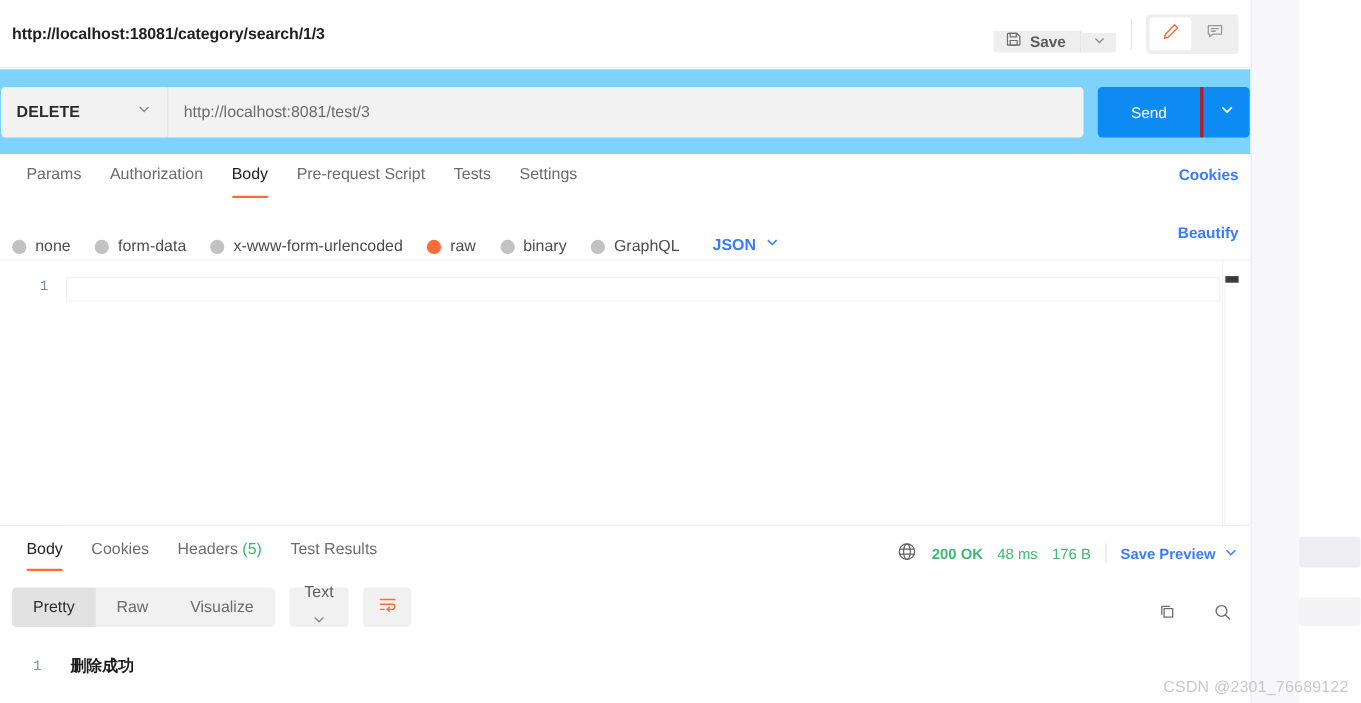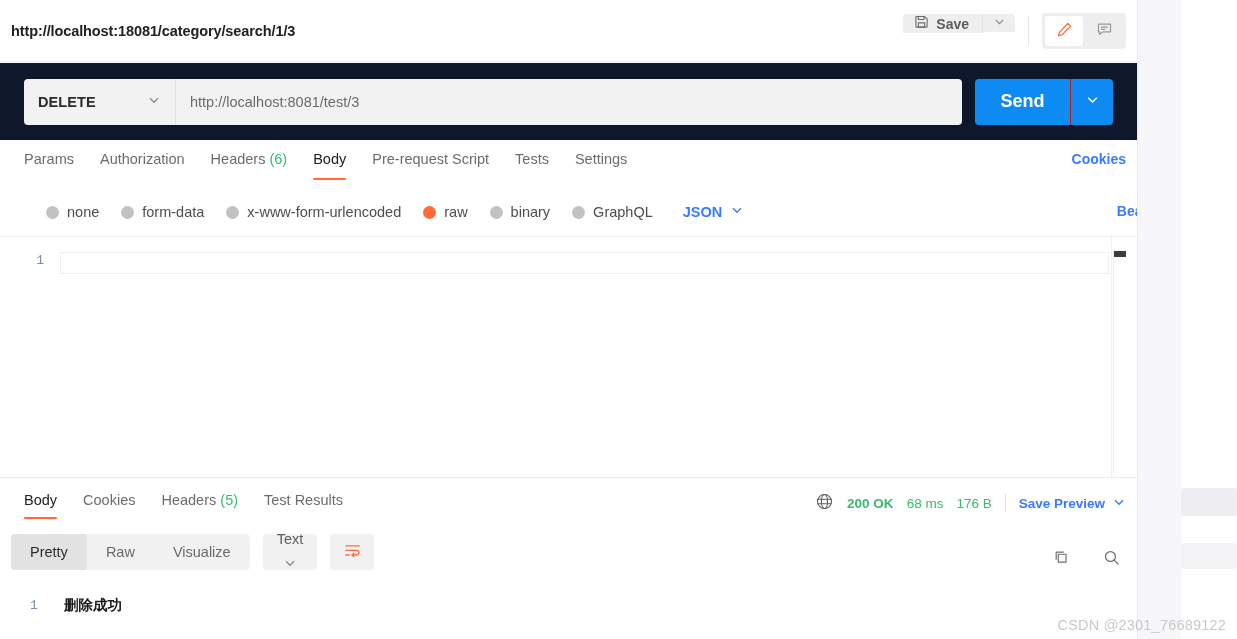--- a/index.html
+++ b/index.html
@@ -58,21 +58,21 @@
     color: #212121;
     letter-spacing: -0.1px;
     white-space: nowrap;
   }
   .topbar-right {
     position: absolute; right: 11px; top: 0;
     height: 62px;
     display: flex; align-items: center;
   }
   .save-group {
-    display: flex; align-items: flex-start;
+    display: flex; align-items: flex-end;
     height: 34px;
     border-radius: 4px;
     overflow: hidden;
   }
   .save-btn {
     display: flex; align-items: center; gap: 7px;
     background: #eeeeee;
     padding: 0 13px 0 11px;
     cursor: pointer;
     border-right: 1px solid #e2e2e2;
@@ -101,22 +101,22 @@
     border-radius: 3px;
     cursor: pointer;
   }
   .icon-btn.active { background: #ffffff; }
 
   
   .urlrow {
     position: absolute; left: 0; top: 63px;
     width: 1137px; height: 77px;
     display: flex; align-items: center;
-    padding: 0 24px;
-    background: #0f172a;
+    padding: 0 1px;
+    background: #7dd3fc;
   }
   .method-url {
     display: flex; align-items: stretch;
     flex: 1; height: 46px;
     background: #f2f2f2;
     border-radius: 4px;
     overflow: hidden;
   }
   .method-box {
     display: flex; align-items: center; justify-content: space-between;
@@ -141,23 +141,23 @@
     display: flex; align-items: stretch;
     margin-left: 13px;
     height: 46px;
     background: #0d8bf2;
     border-radius: 4px;
     overflow: hidden;
   }
   .send-btn {
     display: flex; align-items: center; justify-content: center;
     width: 96px;
-    font-size: 18px; font-weight: bold; color: #ffffff;
-    cursor: pointer;
-    border-right: 1px solid #b91c1c;
+    font-size: 14px; font-weight: normal; color: #ffffff;
+    cursor: pointer;
+    border-right: 3px solid #b91c1c;
   }
   .send-caret {
     display: flex; align-items: center; justify-content: center;
     width: 42px; cursor: pointer;
   }
 
   
   .reqtabs {
     position: absolute; left: 0; top: 140px;
     width: 1137px; height: 45px;
@@ -182,23 +182,22 @@
   .cookies-link {
     position: absolute; right: 11px; top: 11px;
     font-size: 14px; font-weight: bold; color: #3a7afe;
     cursor: pointer;
   }
 
   
   .bodytypes {
     position: absolute; left: 0; top: 192px;
     width: 1137px; height: 40px;
-    display: flex; align-items: center;
-    padding: 0 0;
-    margin-left: 46px;
+    display: flex; align-items: flex-end;
+    padding: 0 11px;
   }
   .radio-item {
     display: flex; align-items: center; gap: 8px;
     margin-right: 22px;
     cursor: pointer;
   }
   .radio-dot {
     width: 13px; height: 13px; border-radius: 50%;
     background: #c2c2c2;
     flex: 0 0 auto;
@@ -442,24 +441,20 @@
       </div>
     </div>
 
     <div class="reqtabs">
       <div class="tab">
         <span>Params</span>
       </div>
       <div class="tab">
         <span>Authorization</span>
       </div>
-      <div class="tab">
-        <span>Headers</span>
-        <span class="cnt">(6)</span>
-      </div>
       <div class="tab active">
         <span>Body</span>
       </div>
       <div class="tab">
         <span>Pre-request Script</span>
       </div>
       <div class="tab">
         <span>Tests</span>
       </div>
       <div class="tab">
@@ -534,21 +529,21 @@
 
       <div class="status-bar">
         <span>
           <svg width="19" height="19" viewBox="0 0 20 20" fill="none" stroke="#5d5d5d" stroke-width="1.15">
             <circle cx="10" cy="10" r="7.4"></circle>
             <ellipse cx="10" cy="10" rx="3.2" ry="7.4"></ellipse>
             <path d="M2.8 7.6h14.4M2.8 12.4h14.4"></path>
           </svg>
         </span>
         <span class="st-code">200 OK</span>
-        <span class="st-time">68 ms</span>
+        <span class="st-time">48 ms</span>
         <span class="st-size">176 B</span>
         <span class="st-sep"></span>
         <span class="save-resp">
           <span>Save Preview</span>
           <span>
             <svg width="14" height="14" viewBox="0 0 14 14" fill="none" stroke="#3a7afe" stroke-width="1.35">
               <path d="M3 5.3l4 4 4-4"></path>
             </svg>
           </span>
         </span>

